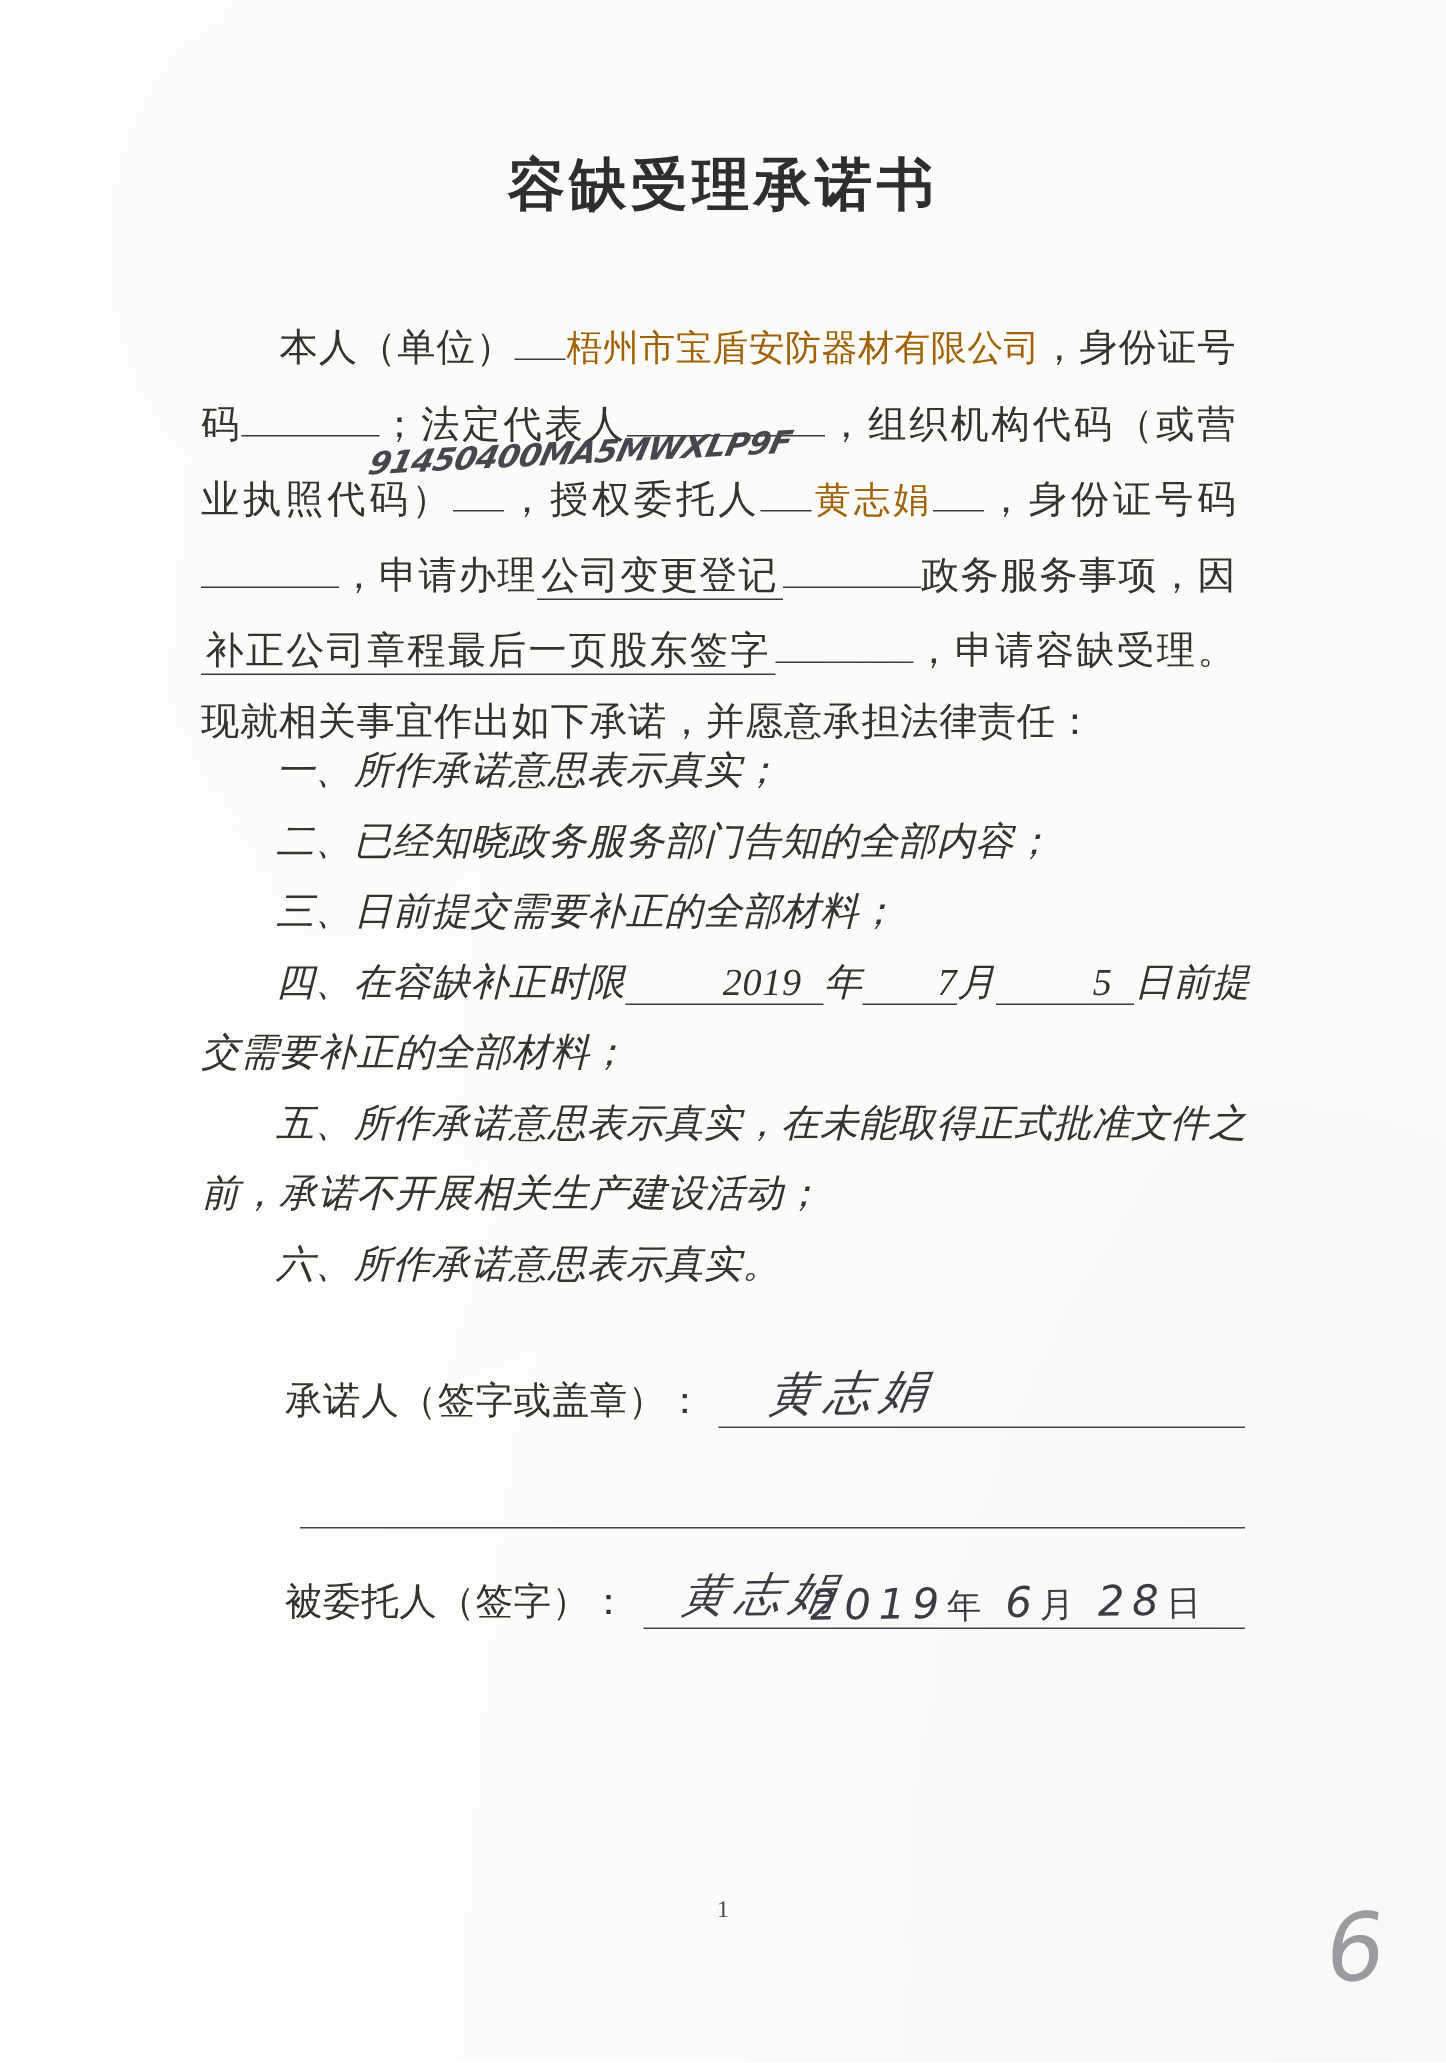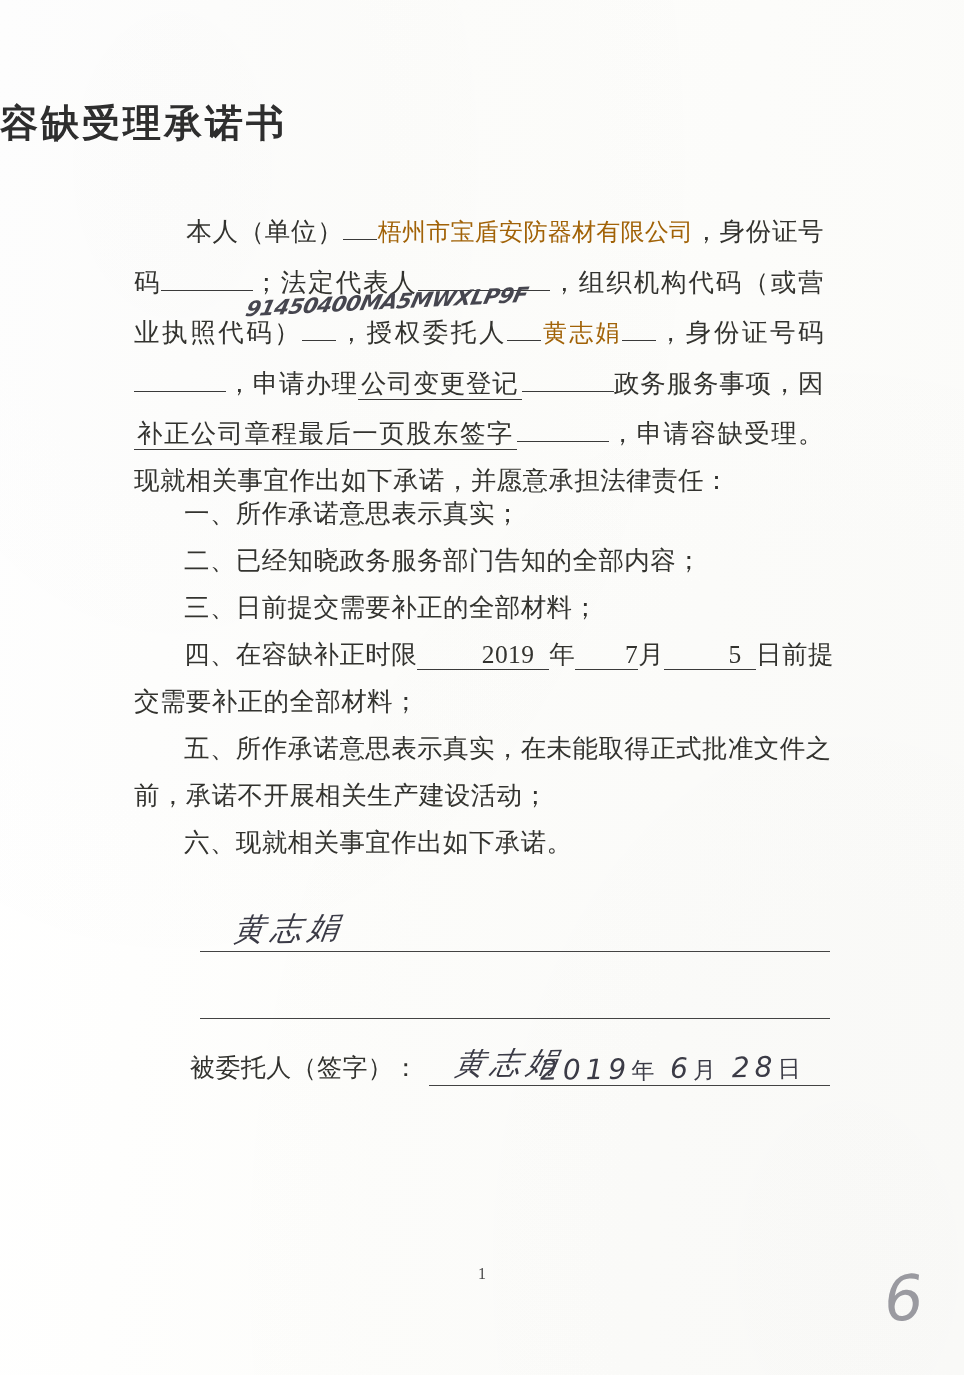--- a/index.html
+++ b/index.html
@@ -26,21 +26,21 @@
       radial-gradient(ellipse at 88% 92%, rgba(0,0,0,0.012), rgba(0,0,0,0) 60%),
       linear-gradient(95deg, #ffffff 0%, #fdfdfb 40%, #fbfbf9 100%);
     pointer-events: none;
   }
 
   .doc-title {
     position: absolute;
     left: 0;
     right: 0;
     top: 98px;
-    text-align: left;
+    text-align: center;
     font-size: 38px;
     font-weight: 700;
     letter-spacing: 3px;
     color: #2e2e2e;
     font-family: "DejaVu Sans", "Liberation Sans", sans-serif;
   }
 
   .body-block {
     position: absolute;
     left: 134px;
@@ -92,20 +92,21 @@
     left: 134px;
     top: 490px;
     width: 700px;
   }
   .item {
     font-size: 25.5px;
     line-height: 47px;
     letter-spacing: 0.4px;
     color: #33332f;
     margin: 0;
+    font-style: italic;
   }
   .item-indent { text-indent: 50px; }
 
   .sig-block {
     position: absolute;
     left: 190px;
     top: 908px;
     width: 640px;
   }
   .sig-row {
@@ -219,25 +220,26 @@
   <div class="hand-code handwriting">91450400MA5MWXLP9F</div>
 
   <div class="items">
     <p class="item item-indent"><span>一、</span><span>所作承诺意思表示真实；</span></p>
     <p class="item item-indent"><span>二、</span><span>已经知晓政务服务部门告知的全部内容；</span></p>
     <p class="item item-indent"><span>三、</span><span>日前提交需要补正的全部材料；</span></p>
 
     <p class="item item-indent"><span>四、</span><span>在容缺补正时限</span><span class="blank u-wide fill-serif">2019</span><span>年</span><span class="blank u-short fill-serif">7</span><span>月</span><span class="blank u-mid fill-serif">5</span><span>日前提交需要补正的全部材料；</span></p>
 
     <p class="item item-indent"><span>五、</span><span>所作承诺意思表示真实，在未能取得正式批准文件之前，承诺不开展相关生产建设活动；</span></p>
-    <p class="item item-indent"><span>六、</span><span>现就相关事宜作出如下承诺。</span></p>
+    <p class="item item-indent"><span>六、</span><span>所作承诺意思表示真实。</span></p>
   </div>
 
   <div class="sig-block">
     <div class="sig-row">
+      <span class="sig-label">承诺人（签字或盖章）：</span>
       <span class="sig-line">
         <span class="sig-ink handwriting">黄志娟</span>
       </span>
     </div>
     <div class="sig-row">
       <span class="sig-line">
         <span class="sig-ink handwriting"></span>
       </span>
     </div>
     <div class="sig-row">

